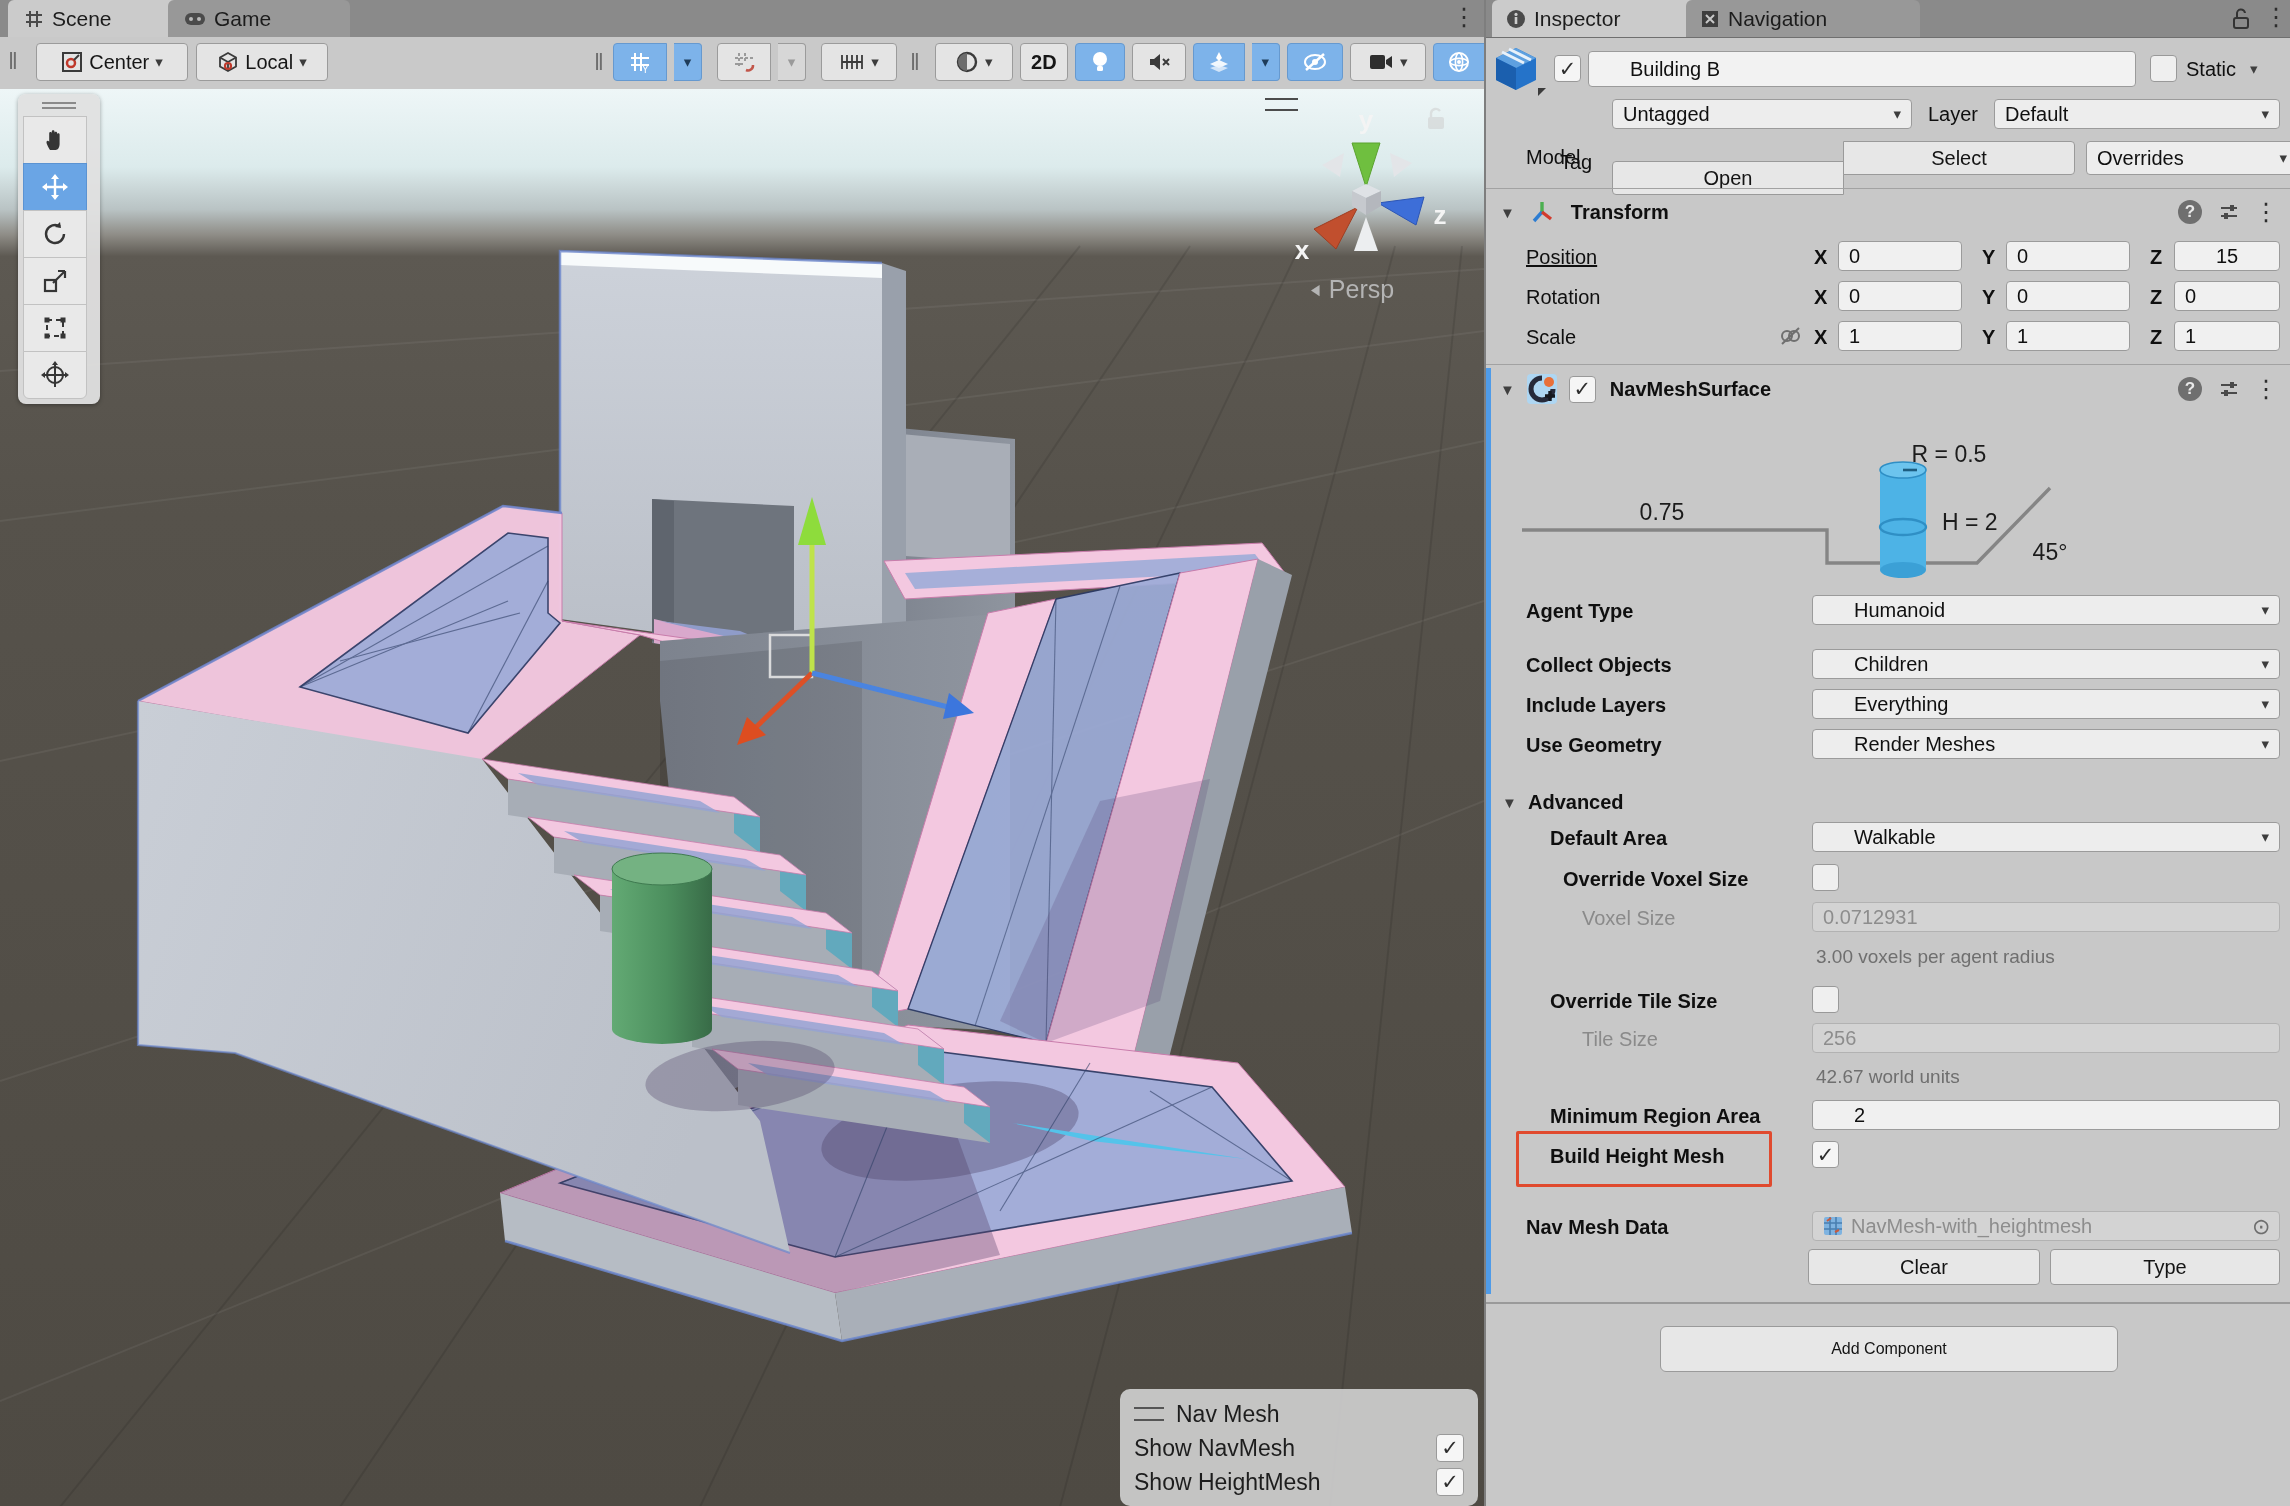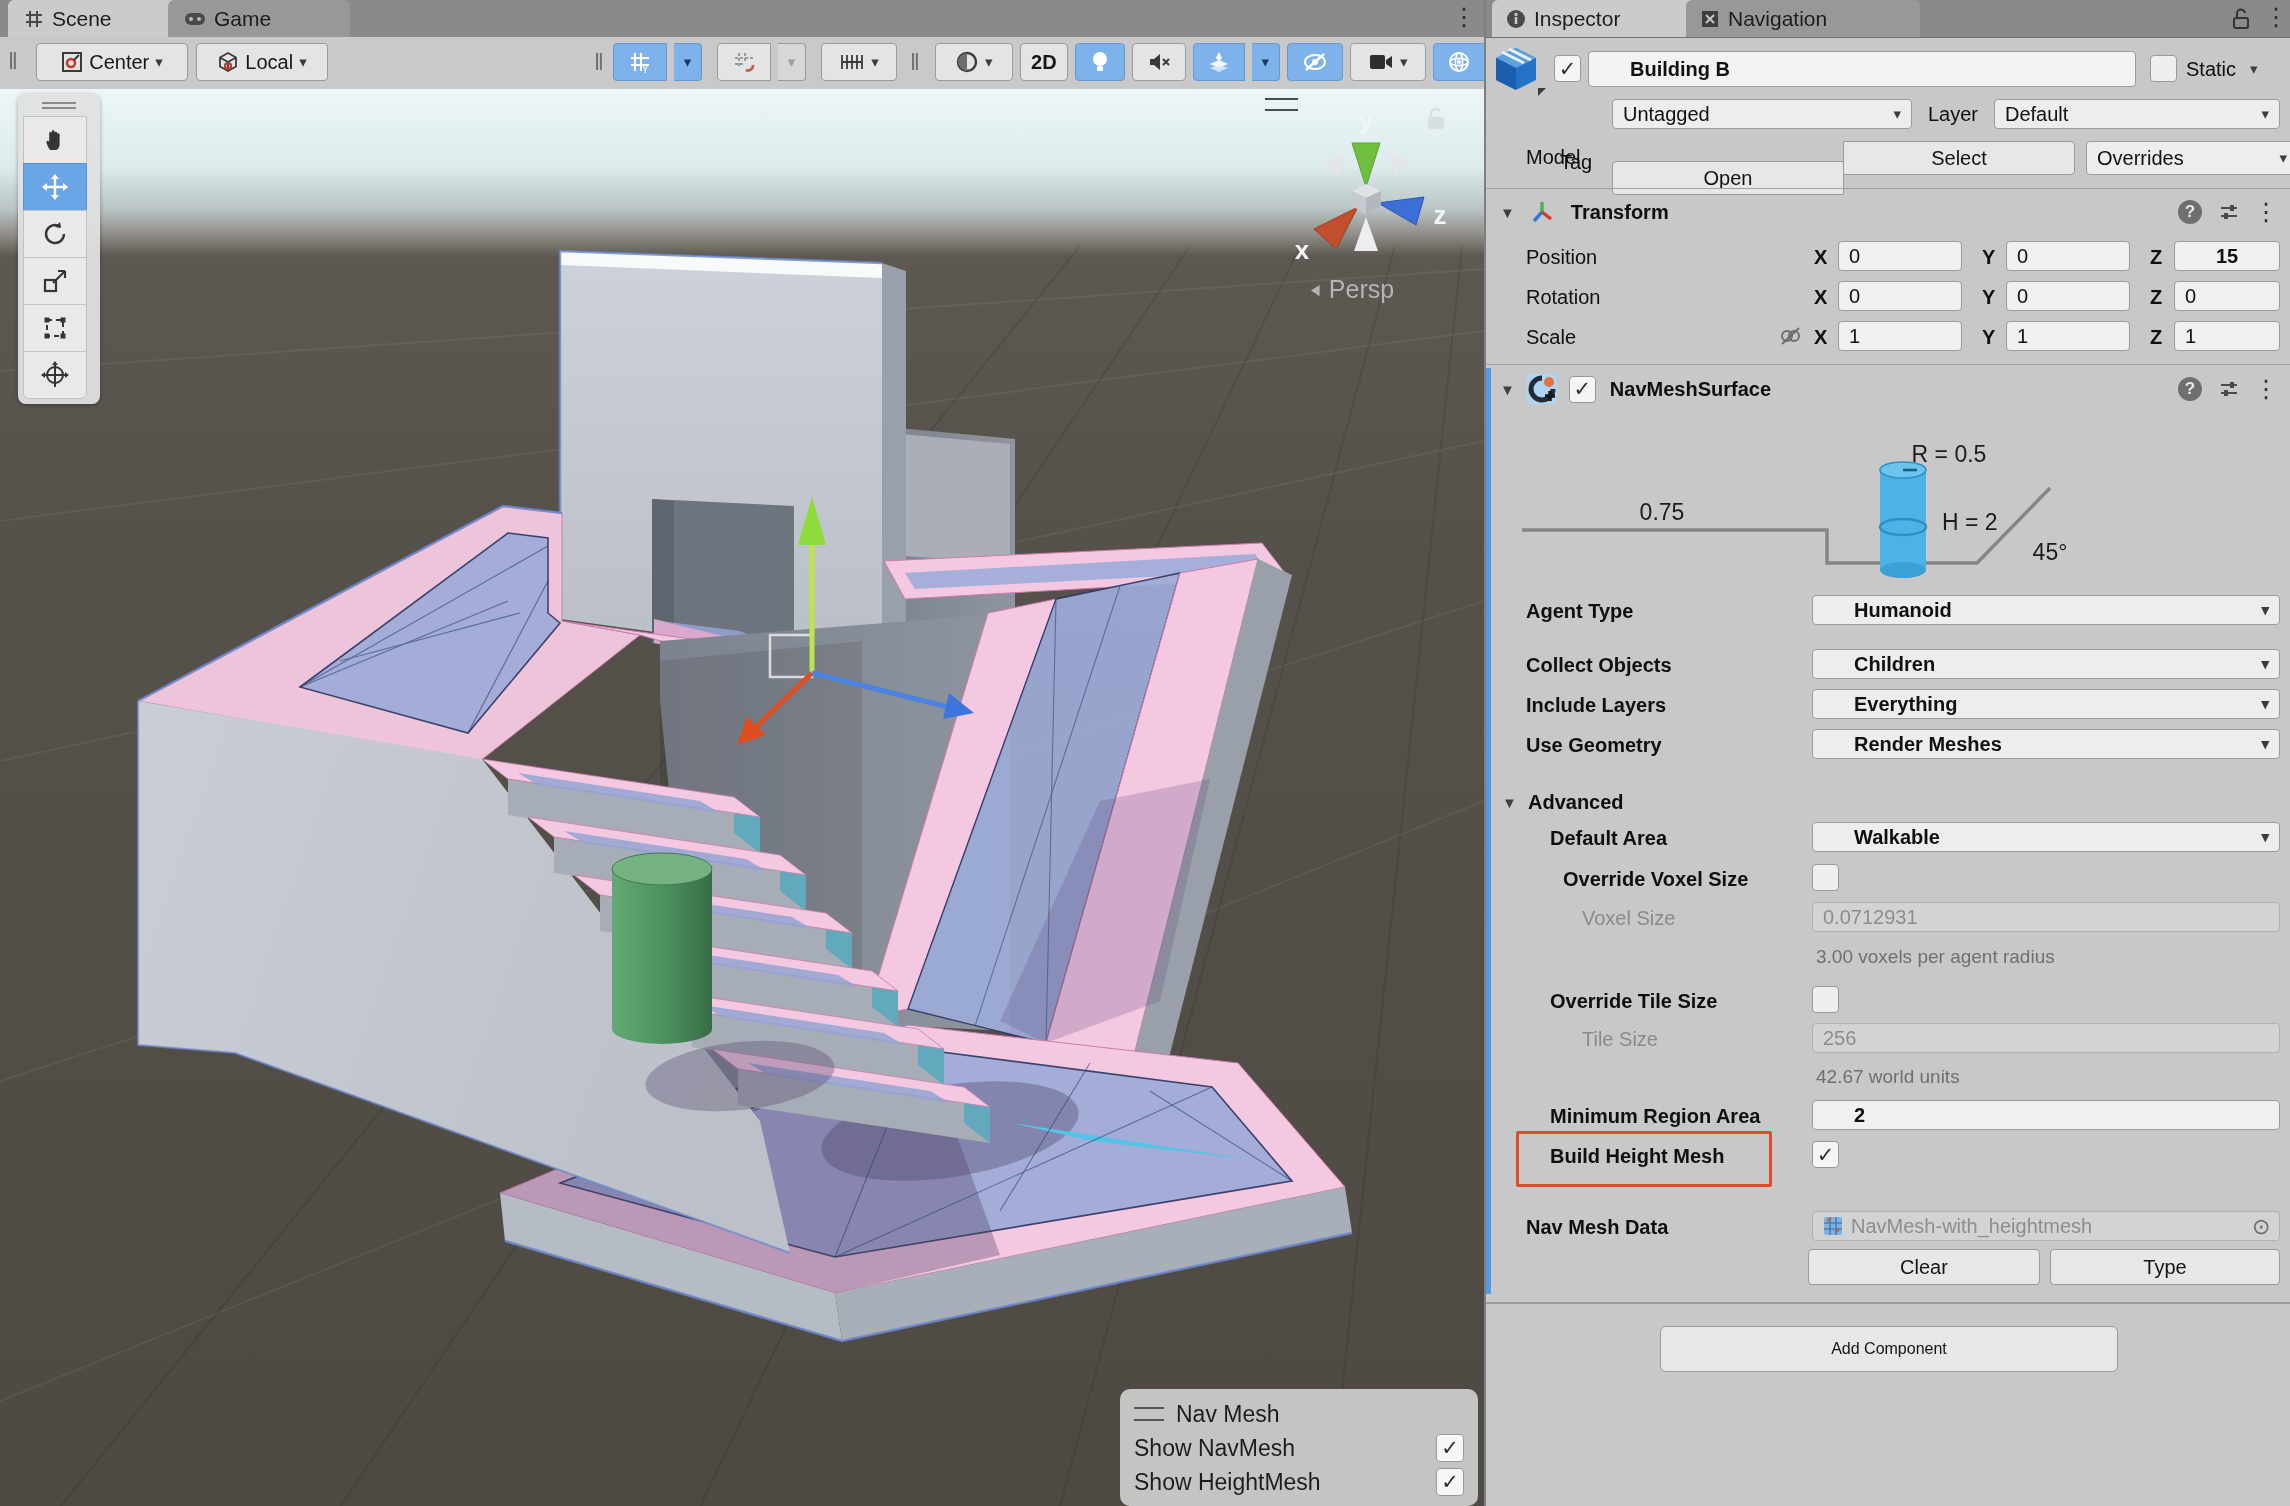--- a/index.html
+++ b/index.html
@@ -46,21 +46,21 @@
   .lbl.gray{color:#8a8a8a;}
   .hint{font-size:19px;color:#6f6f6f;}
   .ufield{position:absolute;background:#f0f0f0;border:1px solid #9b9b9b;border-radius:4px;height:30px;display:flex;align-items:center;padding:0 10px;font-size:20px;color:#101010;box-sizing:border-box;}
   .ufield.dis{background:#d3d3d3;border-color:#b2b2b2;color:#8d8d8d;}
   .udrop{position:absolute;background:#ededed;border:1px solid #9b9b9b;border-radius:4px;height:30px;display:flex;align-items:center;justify-content:space-between;padding:0 10px;font-size:20px;color:#101010;box-sizing:border-box;}
   .udrop .drop{color:#3c3c3c;}
   .ubtn{position:absolute;background:#e7e7e7;border:1px solid #9a9a9a;border-radius:4px;display:flex;align-items:center;justify-content:center;font-size:20px;color:#141414;box-sizing:border-box;height:34px;}
   .ucheck{position:absolute;width:27px;height:27px;background:#f5f5f5;border:1px solid #999;border-radius:4px;display:flex;align-items:center;justify-content:center;font-size:21px;color:#2e2e2e;box-sizing:border-box;}
   .fold{font-size:15px;color:#3f3f3f;}
   .sep{position:absolute;left:0;width:100%;height:0;border-top:1px solid #a2a2a2;}
-  .bold{font-weight:bold;padding-left:41px;}
+  .bold{font-weight:normal;padding-left:41px;}
   .qhelp{width:24px;height:24px;border-radius:50%;background:#6f6f6f;color:#e9e9e9;font-size:17px;display:flex;align-items:center;justify-content:center;font-weight:bold;}
 </style>
 </head>
 <body>
 
 <div id="root">
 
   <div class="tabbar">
     <div class="tab active" style="left:8px;width:152px;">
       <svg width="20" height="20" viewBox="0 0 20 20">
@@ -516,21 +516,21 @@
       <span class="lbl b" style="margin-left:16px;">Transform</span>
       <span class="qhelp" style="margin-left:auto;">?</span>
       <svg style="margin-left:16px;" width="22" height="22" viewBox="0 0 22 22">
           <path d="M3 7h16M3 15h16" stroke="#4a4a4a" stroke-width="2"></path>
           <rect x="12" y="4" width="4" height="6" fill="#4a4a4a"></rect>
           <rect x="6" y="12" width="4" height="6" fill="#4a4a4a"></rect>
         </svg>
       <span class="kebab" style="margin:0 14px 0 14px;">⋮</span>
     </div>
 
-    <span class="lbl abs" style="left:40px;top:246px;">Position</span>
+    <span class="lbl abs" style="left:40px;top:246px;text-decoration:underline;">Position</span>
     <span class="lbl abs b" style="left:328px;top:246px;">X</span>
     <div class="ufield" style="left:352px;top:241px;width:124px;">
         <span>0</span>
       </div>
     <span class="lbl abs b" style="left:496px;top:246px;">Y</span>
     <div class="ufield" style="left:520px;top:241px;width:124px;">
         <span>0</span>
       </div>
     <span class="lbl abs b" style="left:664px;top:246px;">Z</span>
     <div class="ufield bold" style="left:688px;top:241px;width:106px;">

